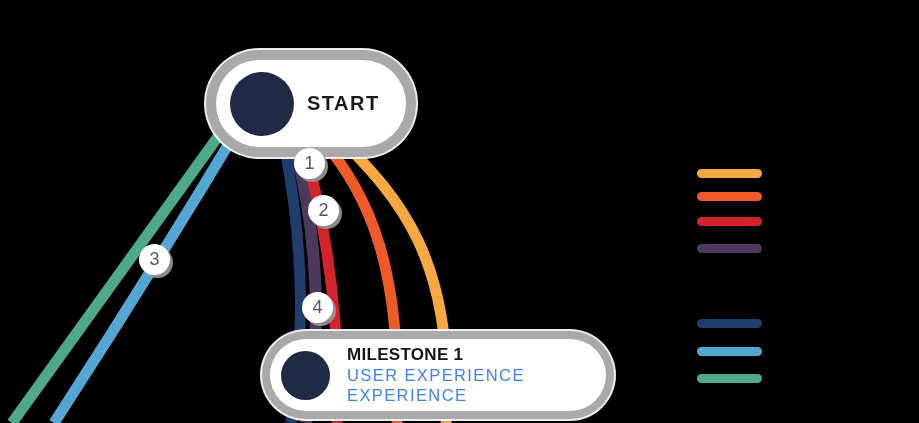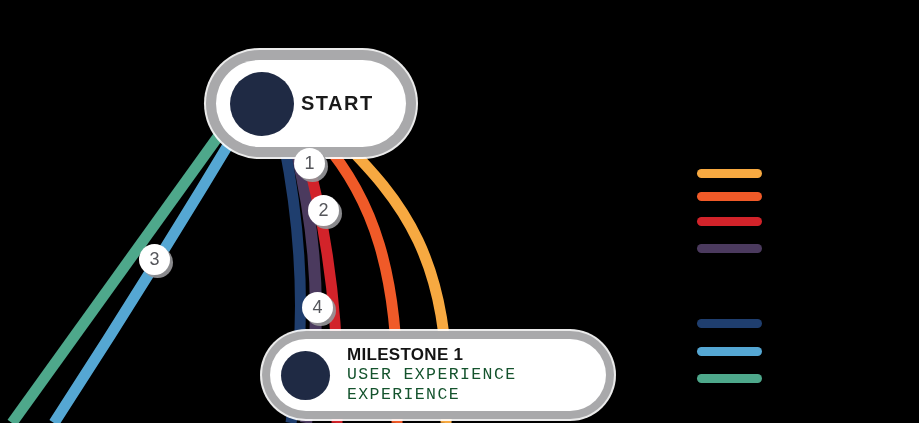--- a/index.html
+++ b/index.html
@@ -12,32 +12,32 @@
   
   .pill {
     position:absolute; background:#A9A9AB; border-radius:60px;
     box-shadow:0 0 0 2px rgba(255,255,255,0.92);
   }
   .pill-inner {
     position:absolute; background:#ffffff; border-radius:50px;
     display:flex; align-items:center;
   }
   .start-pill { left:206px; top:50px; width:210px; height:107px; }
-  .start-pill .pill-inner { inset:10px; padding-left:14px; gap:7px; }
+  .start-pill .pill-inner { inset:10px; padding-left:14px; gap:13px; }
   .start-circle { width:64px; height:64px; border-radius:50%; flex:0 0 auto; }
   .start-label {
     font-size:20px; font-weight:bold; letter-spacing:1.5px; color:#1a1a1a;
   }
 
   .milestone-pill { left:262px; top:331px; width:352px; height:88px; }
   .milestone-pill .pill-inner { inset:8px; padding-left:11px; gap:17px; }
   .milestone-circle { width:49px; height:49px; border-radius:50%; flex:0 0 auto; }
   .milestone-text { display:flex; flex-direction:column; line-height:20px; }
   .milestone-title { font-size:17px; font-weight:bold; color:#141414; letter-spacing:0.3px; }
-  .milestone-sub { font-size:16.5px; color:#14532d; letter-spacing:1.4px;font-family:Liberation Mono, monospace; }
+  .milestone-sub { font-size:16.5px; color:#3b82f6; letter-spacing:1.4px; }
 
   
   .marker {
     position:absolute; width:31px; height:31px; border-radius:50%;
     background:#ffffff; box-shadow:3px 3px 0 rgba(150,150,153,0.92);
     display:flex; align-items:center; justify-content:center;
     font-size:18px; color:#55565b;
   }
   .marker-1 { left:294px; top:148px; }
   .marker-2 { left:308px; top:195px; }

